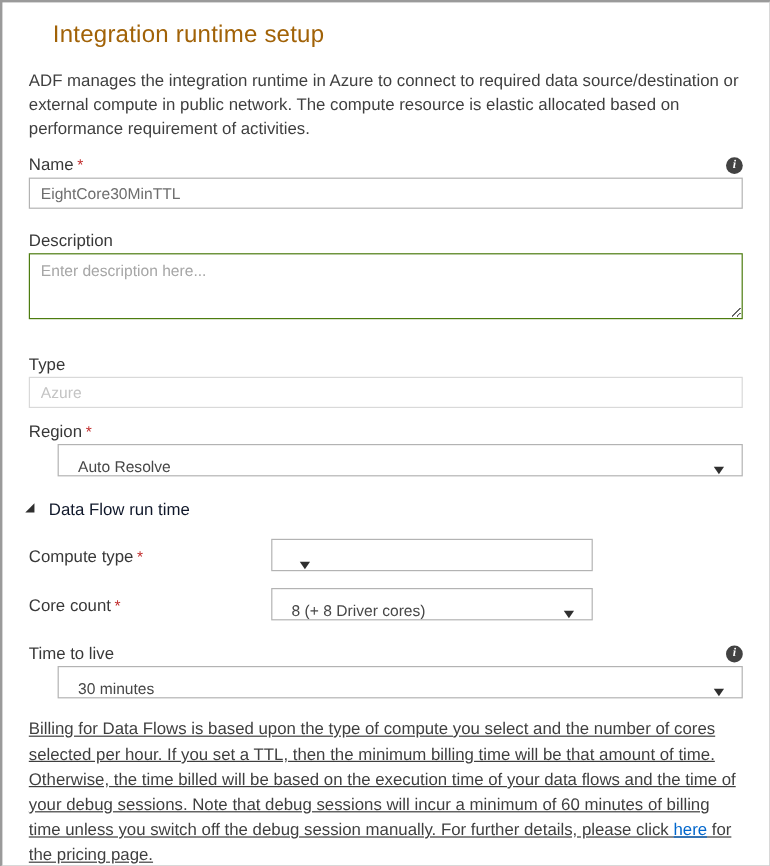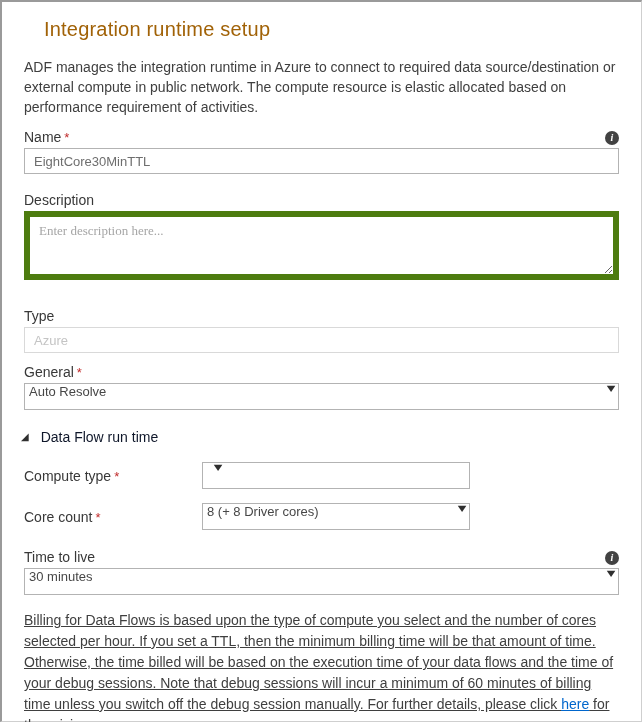--- a/index.html
+++ b/index.html
@@ -80,39 +80,40 @@
   .text-input.disabled {
     border: 1px solid #d9d9d9;
     color: #c4c4c4;
   }
   .name-wrap { margin-bottom: 16px; }
   .desc-wrap { margin-bottom: 22px; }
   .type-wrap { margin-bottom: 9px; }
   .region-wrap { margin-bottom: 18px; }
   textarea.desc-input {
     width: 100%;
-    height: 69px;
-    border: 6px solid #4d7c0f;
-    font-family: Liberation Serif, serif;
+    height: 55px;
+    border: 1px solid #4d7c0f;
+    font-family: Liberation Sans, sans-serif;
     font-size: 13px;
     color: #444444;
     padding: 6px 9px;
     resize: both;
     outline: none;
   }
   textarea.desc-input::placeholder { color: #a6a6a6; }
   input.text-input::placeholder { color: #a6a6a6; }
   .dropdown {
     height: 27px;
     border: 1px solid #b3b3b3;
     background: #ffffff;
     display: flex;
-    align-items: flex-start;
-    padding: 0 4px;
+    align-items: flex-end;
+    padding: 0 16px;
     cursor: pointer;
+    margin-left: 24px;
   }
   .dropdown .dd-value {
     font-size: 13px;
     color: #474747;
     flex: 1;
     white-space: nowrap;
     overflow: hidden;
   }
   .dropdown .caret {
     font-family: "DejaVu Sans", sans-serif;
@@ -186,21 +187,21 @@
 
   <div class="type-wrap">
     <div class="label-row">
       <span class="field-label">Type</span>
     </div>
     <input class="text-input disabled" type="text" disabled="" value="Azure" style="">
   </div>
 
   <div class="region-wrap">
     <div class="label-row">
-      <span class="field-label"><span>General</span><span class="req">*</span></span>
+      <span class="field-label"><span>Region</span><span class="req">*</span></span>
     </div>
     <div class="dropdown">
       <span class="dd-value">Auto Resolve</span>
       <span class="caret">▼</span>
     </div>
   </div>
 
   <div class="section-header">
     <span class="expander">◢</span>
     <span class="section-title">Data Flow run time</span>

